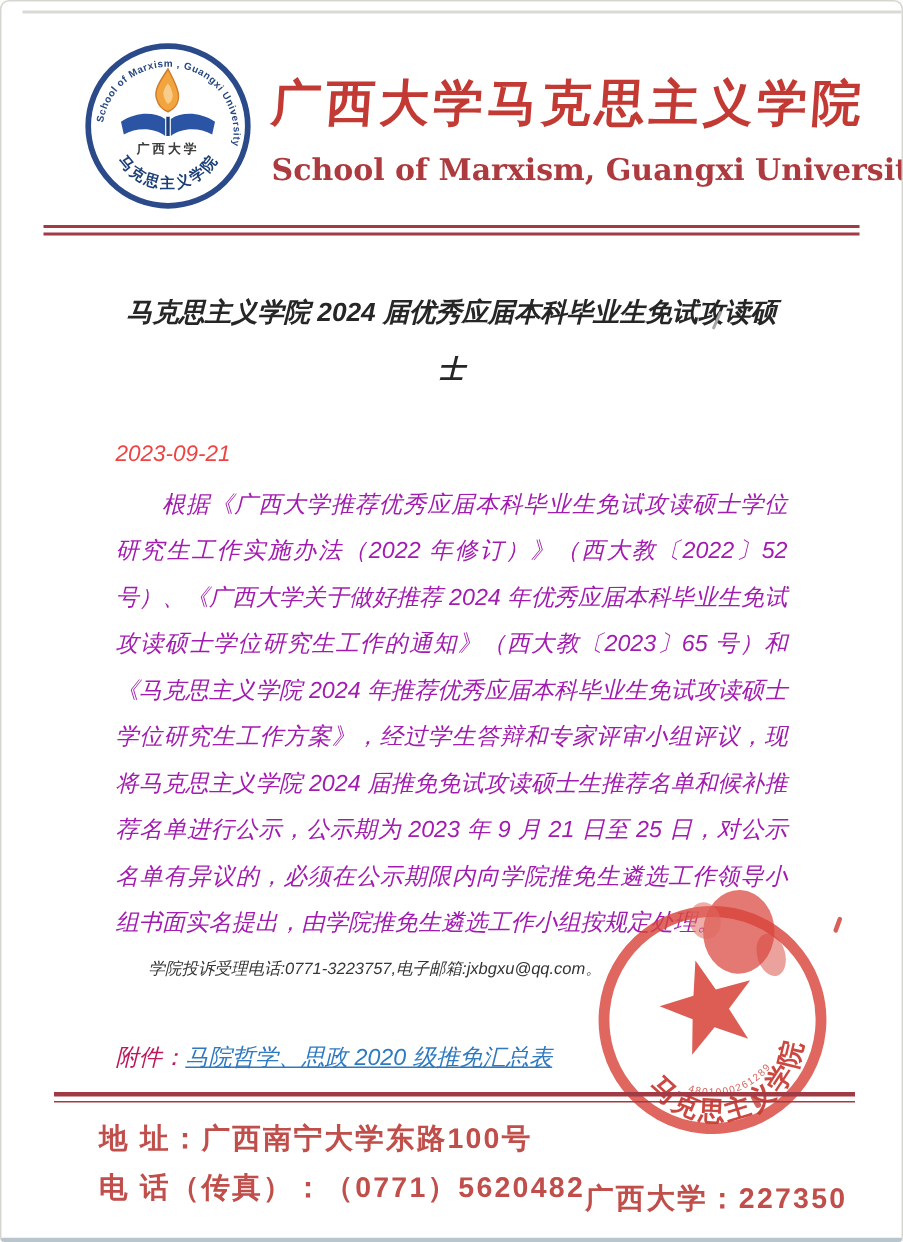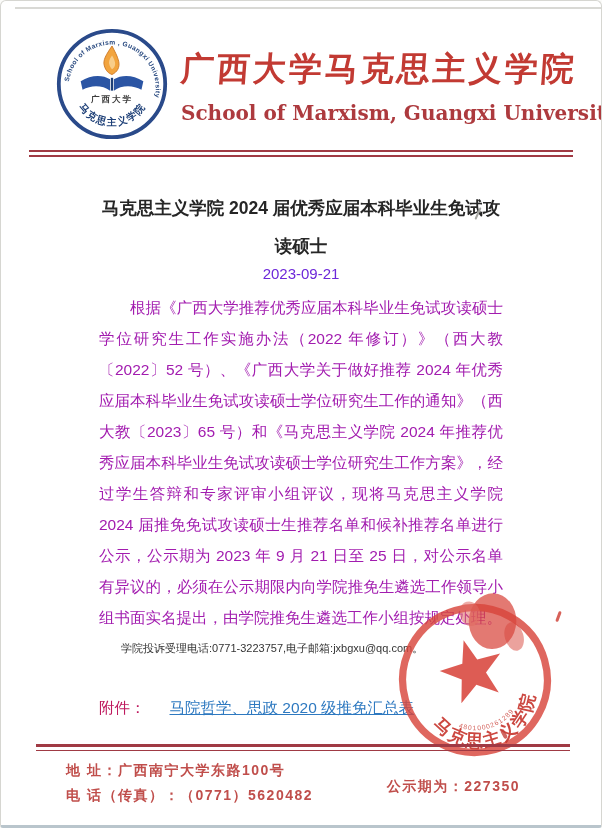--- a/index.html
+++ b/index.html
@@ -13,45 +13,45 @@
   .logo{flex:0 0 auto;width:114px;height:114px;}
   .org-titles{flex:1;padding-top:4px;}
   .org-cn{font-family:"DejaVu Serif",serif;font-weight:bold;font-size:33px;color:#c23a33;
           letter-spacing:3px;white-space:nowrap;transform:skewX(-4deg);}
   .org-en{font-family:"DejaVu Serif",serif;font-weight:bold;font-size:20px;color:#ad3a3e;
           margin-top:9px;white-space:nowrap;}
   .header-rule{margin:9px 28px 0 28px;height:7px;box-sizing:border-box;
                border-top:2px solid #a03a44;border-bottom:2px solid #a03a44;}
 
   
-  .main{padding:0 98px;position:relative;}
+  .main{padding:0 76px;position:relative;font-style:italic;}
   .doc-title{margin-top:33px;text-align:center;font-weight:bold;font-size:17.5px;
              color:#262626;line-height:2.15;}
-  .doc-date{text-align:center;font-size:15px;color:#6d28d9;}
+  .doc-date{text-align:left;margin-top:29px;font-size:15px;color:#ef4444;}
   .body-text{margin:10px 0 0 0;font-size:15.5px;color:#a21caf;line-height:31px;
              text-align:justify;text-indent:2em;}
   .contact-line{margin:0;font-size:11px;color:#343434;line-height:31px;text-indent:2em;}
   .attachment-row{margin-top:32px;font-size:15.5px;line-height:1.6;}
   .attachment-label{color:#be185d;}
-  .attachment-link{color:#2e79c0;text-decoration:underline;cursor:pointer;margin-left:24px;}
+  .attachment-link{color:#2e79c0;text-decoration:underline;cursor:pointer;}
 
   
   .seal{position:absolute;left:381px;top:586px;width:186px;height:186px;pointer-events:none;}
 
   
   .artifact{position:absolute;border-radius:2px;}
   .mark-grey-slash{left:476px;top:206px;width:2px;height:13px;background:#a6a6a2;transform:rotate(24deg);}
   .mark-red-tick{left:556px;top:610px;width:3px;height:11px;background:#d0453c;transform:rotate(20deg);opacity:.85;}
   .mark-red-dot{left:501px;top:728px;width:4px;height:10px;background:#c4403a;transform:rotate(-28deg);opacity:.8;}
 
   
   .footer{position:absolute;left:35px;right:31px;bottom:13px;}
   .footer-rule{height:7px;box-sizing:border-box;border-top:3px solid #a03a44;border-bottom:1px solid #a03a44;}
-  .footer-content{display:flex;justify-content:space-between;align-items:center;
-                  padding:11px 50px 0 30px;color:#c04e4b;font-size:14px;font-weight:bold;letter-spacing:1.5px;}
+  .footer-content{display:flex;justify-content:space-between;align-items:flex-end;
+                  padding:11px 50px 0 30px;color:#c04e4b;font-size:19px;font-weight:bold;letter-spacing:1.5px;}
   .footer-left .footer-row{margin-bottom:7px;white-space:nowrap;}
   .footer-right{white-space:nowrap;}
 </style>
 </head>
 <body>
 
 <div class="page">
   <div class="scan-top-edge"></div>
 
   <div class="header">
@@ -122,17 +122,17 @@
     <div class="footer-content">
       <div class="footer-left">
         <div class="footer-row">
           <span>地 址：</span><span>广西南宁大学东路100号</span>
         </div>
         <div class="footer-row">
           <span>电 话（传真）：</span><span>（0771）5620482</span>
         </div>
       </div>
       <div class="footer-right">
-        <span>公示期为：</span><span>227350</span>
+        <span>广西大学：</span><span>227350</span>
       </div>
     </div>
   </div>
 </div>
 
 </body></html>

